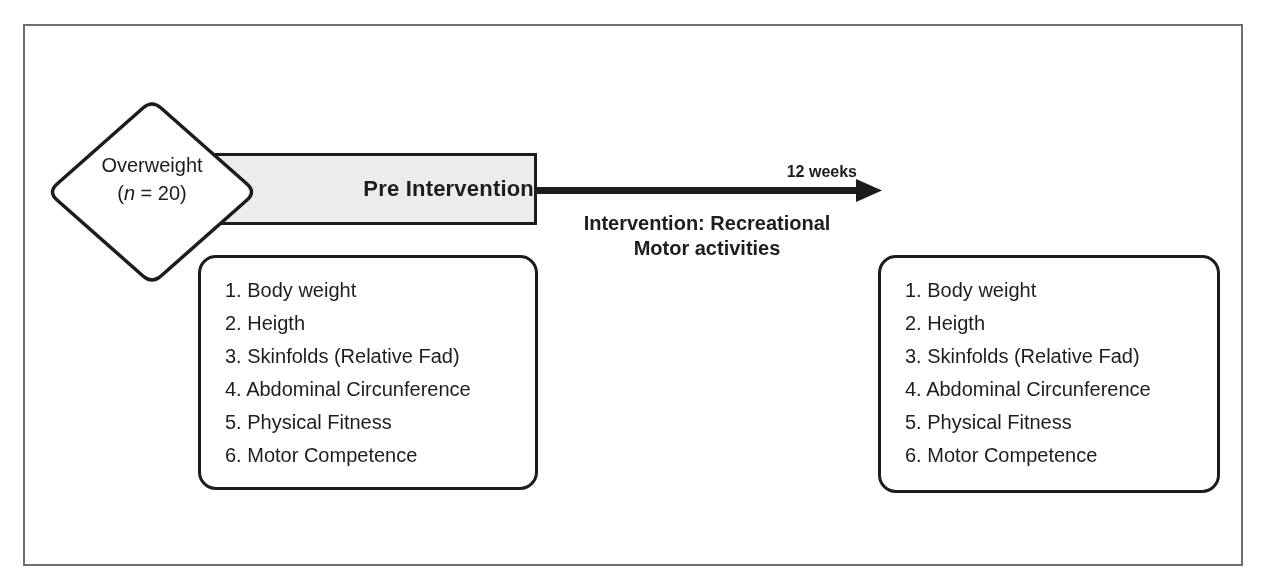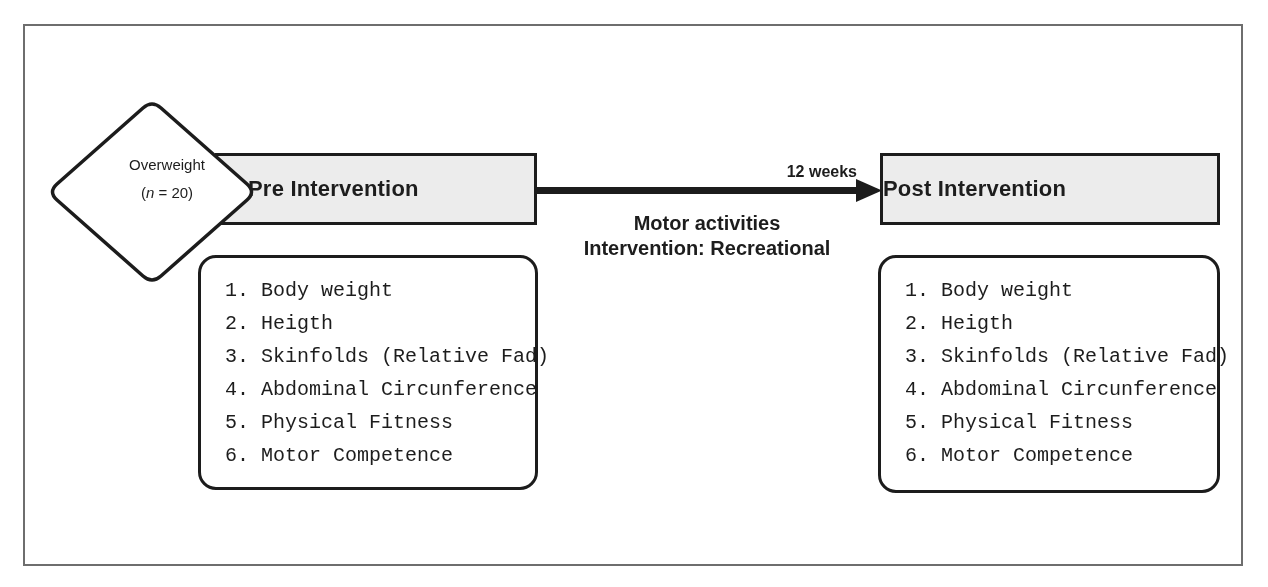--- a/index.html
+++ b/index.html
@@ -26,53 +26,52 @@
     box-sizing: border-box;
     background: #ffffff;
   }
   .gray-box {
     position: absolute;
     background: #ececec;
     border: 3px solid #1c1c1c;
     box-sizing: border-box;
     display: flex;
     align-items: center;
-    justify-content: flex-start;
+    justify-content: flex-end;
     font-weight: bold;
     font-size: 22px;
     letter-spacing: 0.2px;
   }
   .pre-box  { left: 215px; top: 153px; width: 322px; height: 72px; padding-left: 30px; }
   .post-box { left: 880px; top: 153px; width: 340px; height: 72px; }
   .list-box {
     position: absolute;
     background: #ffffff;
     border: 3px solid #1c1c1c;
     border-radius: 18px;
     box-sizing: border-box;
     font-size: 20px;
     padding: 16px 4px 0 24px;
-    font-family: Liberation Mono, monospace;
   }
   .pre-list  { left: 198px; top: 255px; width: 340px; height: 235px; }
   .post-list { left: 878px; top: 255px; width: 342px; height: 238px; }
   .measure { line-height: 33px; white-space: nowrap; }
   .svg-overlay {
     position: absolute;
     left: 0; top: 0;
     width: 1268px; height: 587px;
     pointer-events: none;
   }
   .diamond-text {
     position: absolute;
-    left: 72px;
+    left: 57px;
     top: 151px;
     width: 190px;
     text-align: center;
-    font-size: 15px;
+    font-size: 20px;
     line-height: 28px;
   }
   .duration-label {
     position: absolute;
     left: 557px;
     top: 155px;
     width: 300px;
     text-align: right;
     font-weight: bold;
     font-size: 16px;
@@ -93,39 +92,36 @@
 </head>
 <body>
 
 <div class="stage">
 
   <div class="frame"></div>
 
   <div class="gray-box pre-box">
     <span>Pre Intervention</span>
   </div>
-  <div class="gray-box post-box">
-    <span>Post Intervention</span>
-  </div>
 
   <svg class="svg-overlay" viewBox="0 0 1268 587" xmlns="http://www.w3.org/2000/svg">
     <path d="M161 108 L247 184 Q256 192 247 200 L161 276 Q152 284 143 276 L57 200 Q48 192 57 184 L143 108 Q152 100 161 108 Z" fill="#ffffff" stroke="#1c1c1c" stroke-width="3.5"></path>
     <line x1="537" y1="190.5" x2="860" y2="190.5" stroke="#1c1c1c" stroke-width="7"></line>
     <polygon points="856,179 882,190.5 856,202" fill="#1c1c1c"></polygon>
   </svg>
 
   <div class="diamond-text">
     <div>Overweight</div>
     <div><span>(</span><span class="italic">n</span><span> = 20)</span></div>
   </div>
 
   <div class="duration-label">12 weeks</div>
   <div class="intervention-label">
+    <div>Intervention: Recreational</div>
     <div>Motor activities</div>
-    <div>Intervention: Recreational</div>
   </div>
 
   <div class="list-box pre-list">
     <div class="measure">1. Body weight</div>
     <div class="measure">2. Heigth</div>
     <div class="measure">3. Skinfolds (Relative Fad)</div>
     <div class="measure">4. Abdominal Circunference</div>
     <div class="measure">5. Physical Fitness</div>
     <div class="measure">6. Motor Competence</div>
   </div>

